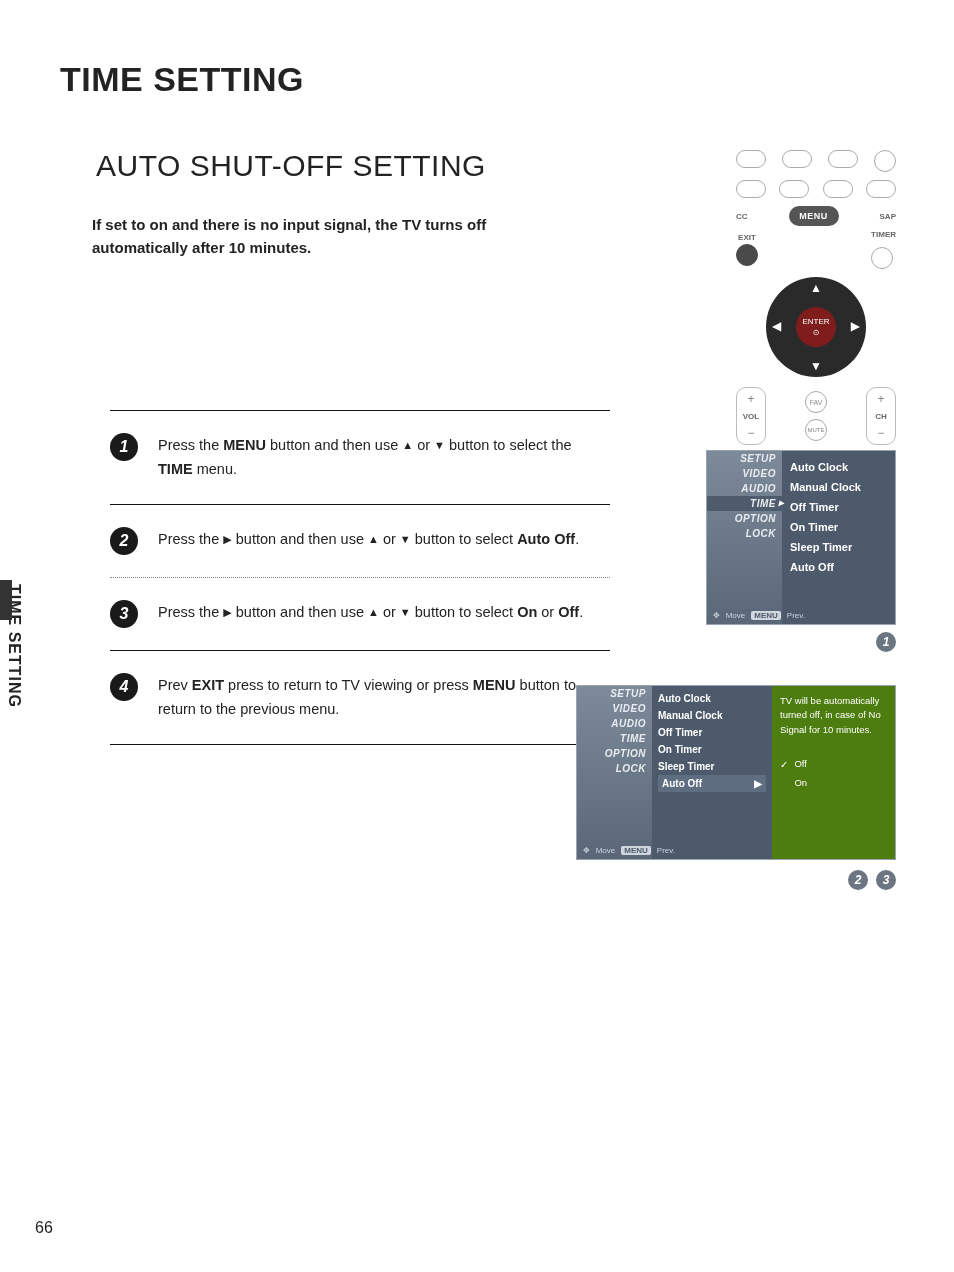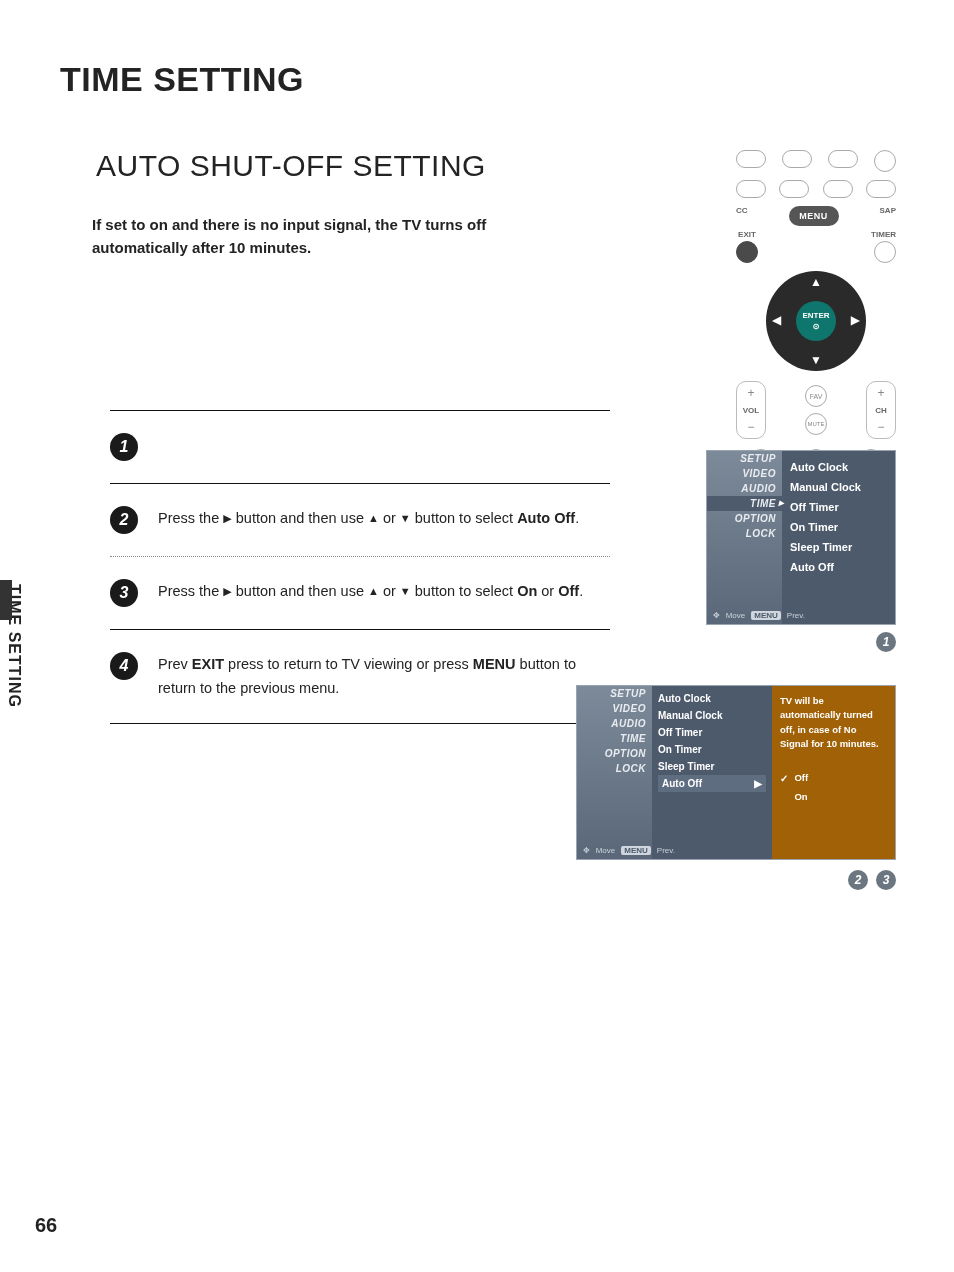--- a/index.html
+++ b/index.html
@@ -21,21 +21,21 @@
   .tri { display:inline-block; font-size:11px; vertical-align:1px; }
   .remote { position: absolute; right: 58px; top: 150px; width: 160px; height: 290px; }
   .remote .row { display:flex; justify-content:space-between; gap:6px; margin-bottom:8px;}
   .pill { width:34px; height:18px; border:1.5px solid #aaa; border-radius:9px; background:#fff; position:relative; }
   .pill.small { width:30px; }
   .circ { width:22px; height:22px; border:1.5px solid #aaa; border-radius:50%; background:#fff; position:relative; display:flex;align-items:center;justify-content:center;font-size:9px;color:#888;}
   .circ.dark { background:#4a4a4a; border-color:#4a4a4a; color:#eee;}
   .menu-btn { width:50px; height:20px; border-radius:10px; background:#555; color:#fff; font-size:9px; font-weight:700; display:flex;align-items:center;justify-content:center; letter-spacing:.5px;}
   .ring { position:relative; width:100px; height:100px; margin:0 auto 10px; }
   .ring .outer { position:absolute; inset:0; border-radius:50%; background:#2a2a2a; }
-  .ring .inner { position:absolute; left:30px; top:30px; width:40px; height:40px; border-radius:50%; background:#0f766e; color:#fff; font-size:8px; font-weight:700; display:flex; flex-direction:column; align-items:center; justify-content:center; gap:2px;}
+  .ring .inner { position:absolute; left:30px; top:30px; width:40px; height:40px; border-radius:50%; background:#7f1d1d; color:#fff; font-size:8px; font-weight:400; display:flex; flex-direction:column; align-items:center; justify-content:center; gap:2px;}
   .ring .arrow { position:absolute; color:#fff; font-size:12px; }
   .ring .up { left:44px; top:4px;}
   .ring .down { left:44px; bottom:4px;}
   .ring .left { left:6px; top:42px;}
   .ring .right { right:6px; top:42px;}
   .lbl { font-size:8px; color:#666; font-weight:700; text-align:center; }
   .vol-ch { display:flex; justify-content:space-between; align-items:center; }
   .rocker { width:30px; height:58px; border:1.5px solid #bbb; border-radius:10px; display:flex; flex-direction:column; align-items:center; justify-content:space-between; padding:4px 0; color:#888; font-size:12px;}
   .osd { position:absolute; background:#6b7787; color:#fff; font-size:11px; border:1px solid #9aa3b0; }
   .osd1 { right:58px; top:450px; width:190px; height:175px; display:flex; }
@@ -47,25 +47,25 @@
   .osd-right .item { padding:4px 0; font-weight:600; }
   .osd-foot { position:absolute; bottom:4px; left:6px; font-size:8px; color:#cbd3dc; display:flex; gap:6px; align-items:center;}
   .osd-foot .box { background:#d0d6de; color:#4d5a6c; padding:0 3px; border-radius:2px; font-weight:700;}
   .badge { width:20px; height:20px; border-radius:50%; background:#6c7680; color:#fff; font-size:12px; font-weight:700; font-style:italic; display:flex; align-items:center; justify-content:center; }
   .badge1 { position:absolute; right:58px; top:632px; }
   .osd2 { right:58px; top:685px; width:320px; height:175px; display:flex; }
   .osd2 .osd-left { width:75px; }
   .osd2 .osd-mid { width:120px; background:#4d5a6c; padding:4px 6px; }
   .osd2 .osd-mid .item { padding:3px 0; font-size:10px; font-weight:600;}
   .osd2 .osd-mid .item.sel { background:#5f6d80; display:flex; justify-content:space-between; align-items:center; padding:3px 4px;}
-  .osd2 .osd-rt { flex:1; background:#a16207; padding:8px; font-size:9.5px; line-height:1.5; font-weight:700;}
+  .osd2 .osd-rt { flex:1; background:#4d7c0f; padding:8px; font-size:9.5px; line-height:1.5; font-weight:400;}
   .osd2 .opt { padding:2px 0; display:flex; align-items:center; gap:6px;}
   .osd2 .opt .chk { font-size:10px;}
   .badges23 { position:absolute; right:58px; top:870px; display:flex; gap:8px;}
-  .pagenum { position:absolute; left:35px; bottom:35px; font-size:20px; font-weight:700;}
+  .pagenum { position:absolute; left:35px; bottom:35px; font-size:16px; font-weight:400;}
 </style>
 </head>
 <body>
 
 <div class="page">
   <div class="side-tab">TIME SETTING</div>
 
   <div class="title1">TIME SETTING</div>
   <div class="title2">AUTO SHUT-OFF SETTING</div>
   <div class="intro">If set to on and there is no input signal, the TV turns off automatically after 10 minutes.</div>
@@ -76,32 +76,32 @@
       <span class="pill small"></span>
       <span class="pill small"></span>
       <span class="circ"></span>
     </div>
     <div class="row">
       <span class="pill small"></span>
       <span class="pill small"></span>
       <span class="pill small"></span>
       <span class="pill small"></span>
     </div>
-    <div class="row" style="">
+    <div class="row" style="align-items:center;">
       <div class="lbl">CC</div>
       <div class="menu-btn">MENU</div>
       <div class="lbl">SAP</div>
     </div>
     <div class="row" style="align-items:center; margin-top:-4px;">
       <div style="display:flex;flex-direction:column;align-items:center;gap:2px;">
         <div class="lbl">EXIT</div>
         <span class="circ dark"></span>
       </div>
       <div style="flex:1"></div>
-      <div style="display:flex;flex-direction:column;align-items:flex-end;gap:2px;">
+      <div style="display:flex;flex-direction:column;align-items:flex-start;gap:8px;">
         <div class="lbl">TIMER</div>
         <span class="circ"></span>
       </div>
     </div>
     <div class="ring">
       <div class="outer"></div>
       <div class="arrow up">▲</div>
       <div class="arrow down">▼</div>
       <div class="arrow left">◀</div>
       <div class="arrow right">▶</div>
@@ -135,20 +135,23 @@
       <span class="circ">2</span>
       <span class="circ">3</span>
     </div>
   </div>
 
   <hr class="rule top">
   <div class="steps">
 
     <div class="step">
       <div class="step-num">1</div>
+      <div class="step-body">
+        <span>Press the </span><b>MENU</b><span> button and then use </span><span class="tri">▲</span><span> or </span><span class="tri">▼</span><span> button to select the </span><b>TIME</b><span> menu.</span>
+      </div>
     </div>
 
     <div class="step dotted">
       <div class="step-num">2</div>
       <div class="step-body">
         <span>Press the </span><span class="tri">▶</span><span> button and then use </span><span class="tri">▲</span><span> or </span><span class="tri">▼</span><span> button to select </span><b>Auto Off</b><span>.</span>
       </div>
     </div>
 
     <div class="step">

